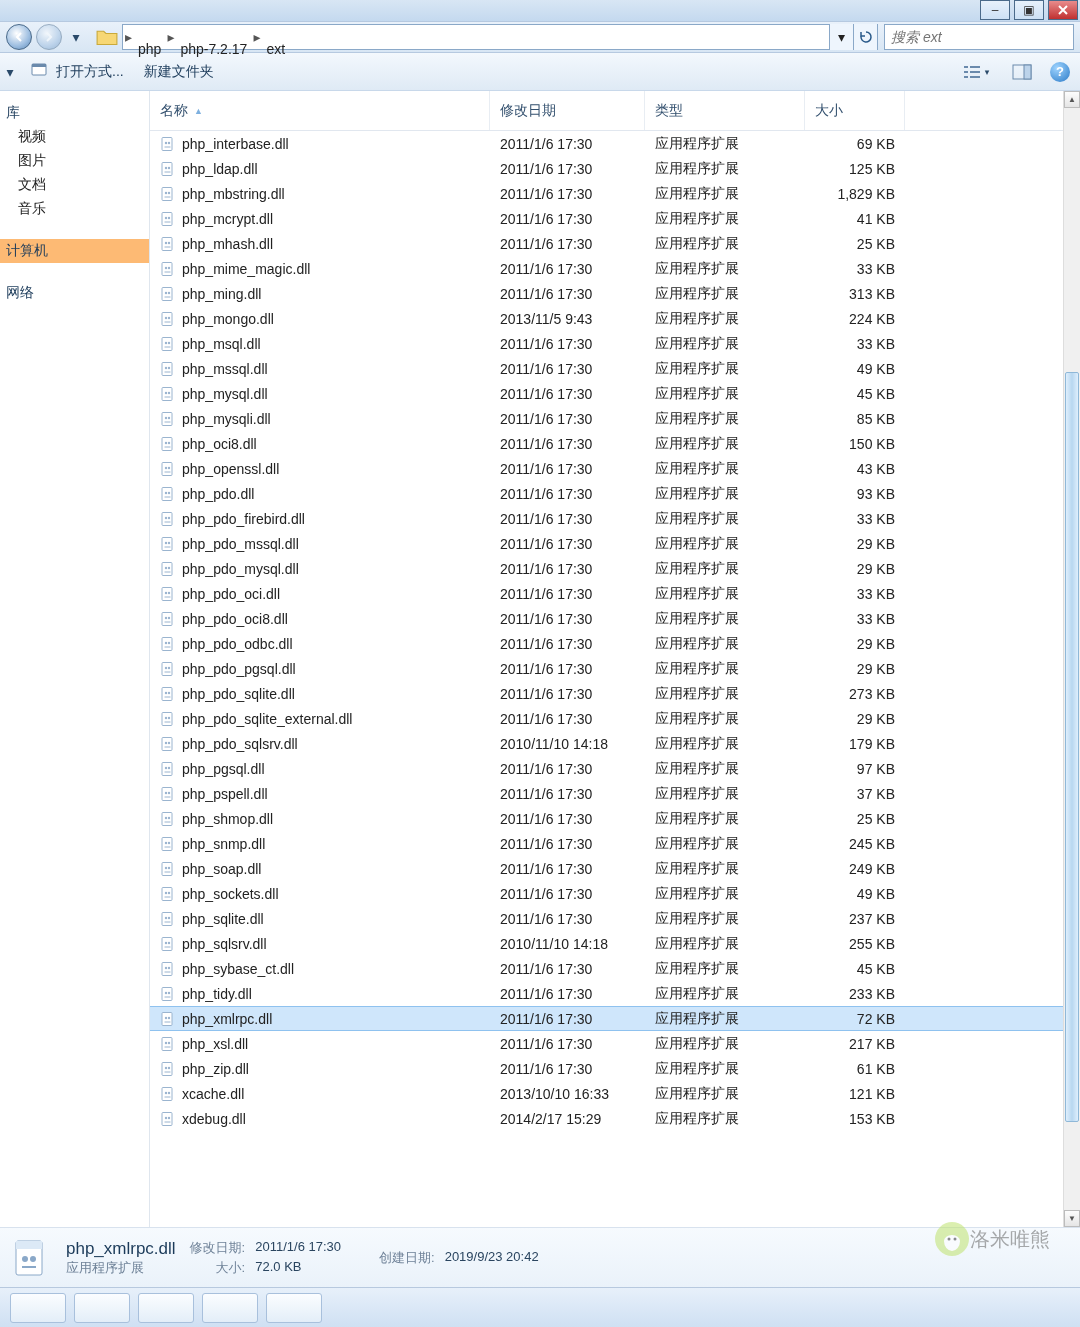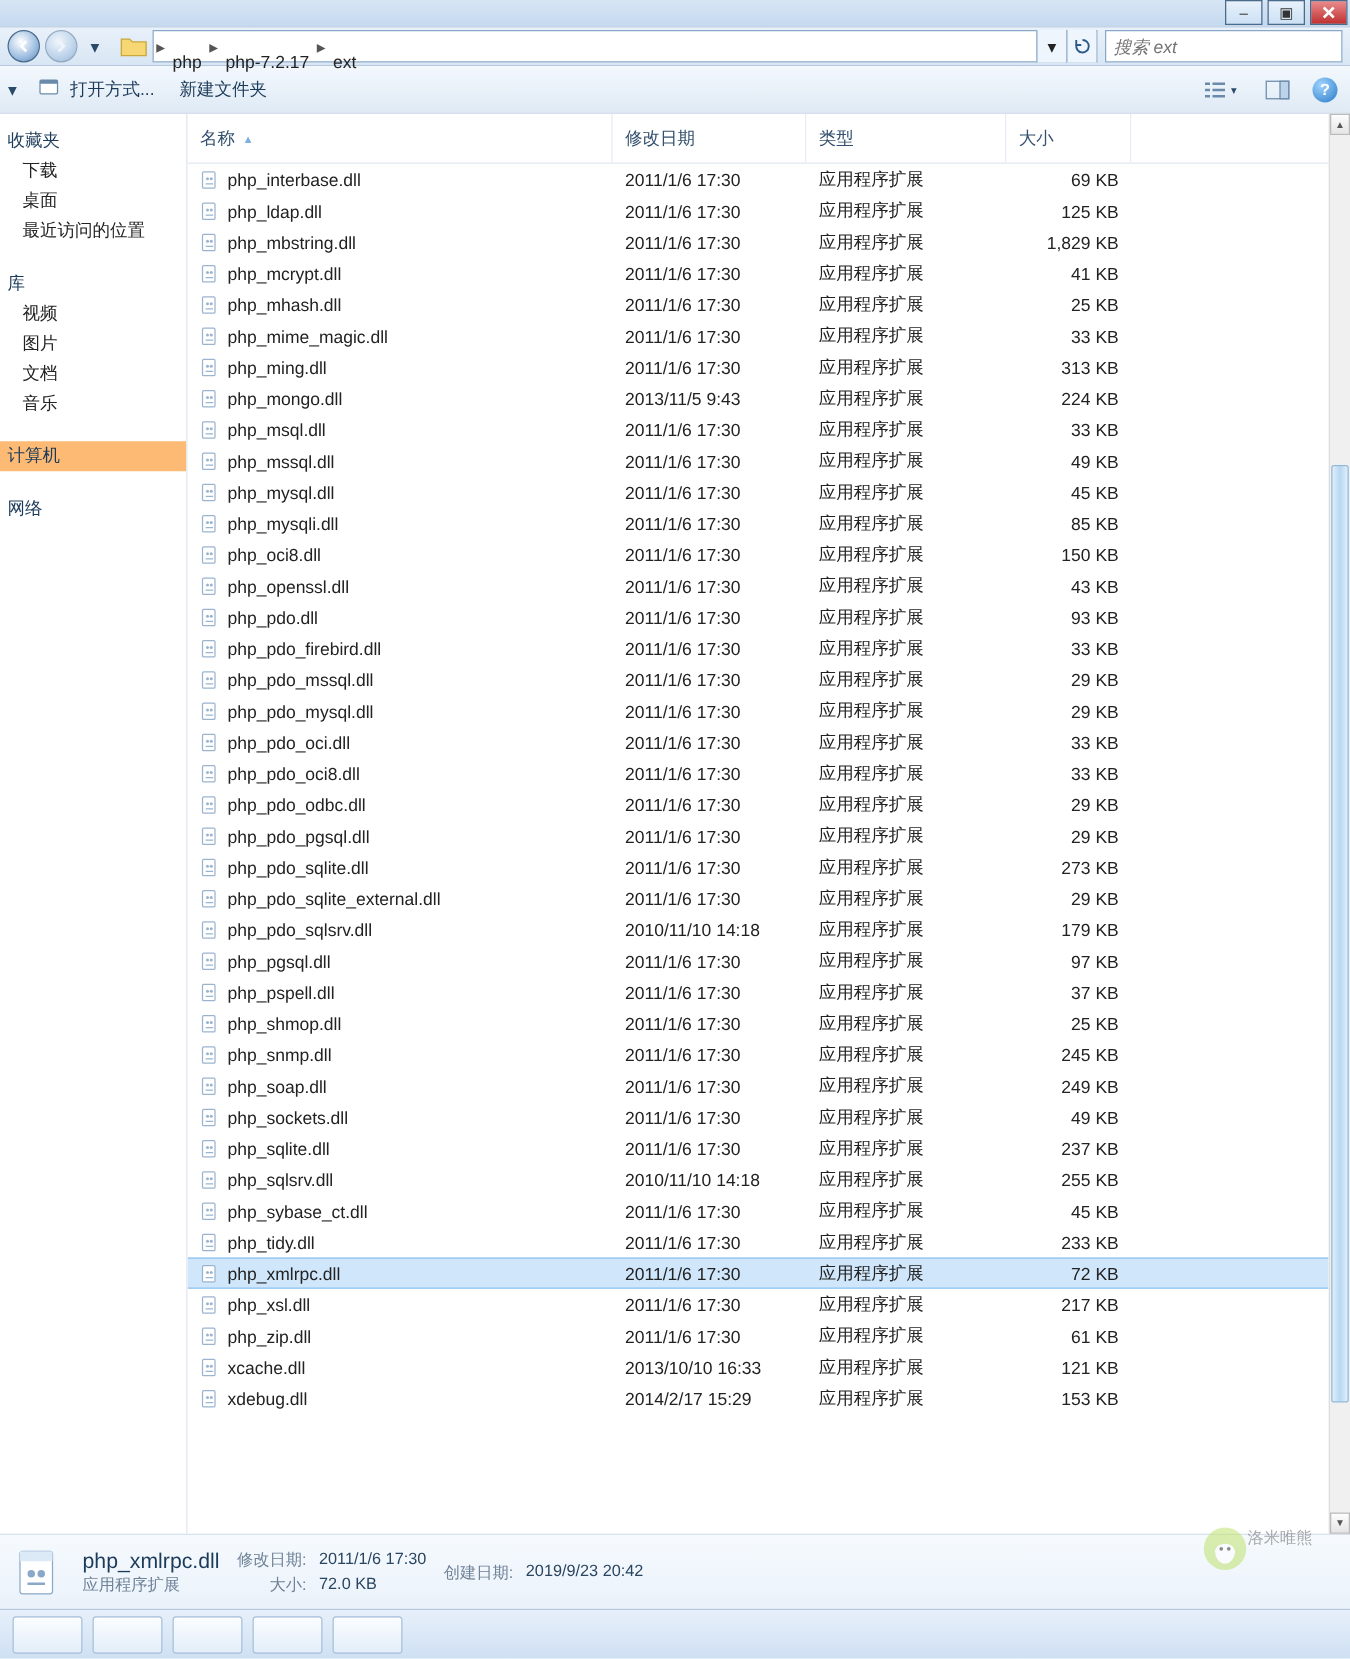--- a/index.html
+++ b/index.html
@@ -68,21 +68,21 @@
   .details { height:60px; border-top:1px solid #d8e2ee; display:flex; align-items:center; padding:4px 10px; gap:14px; background:linear-gradient(#f6fafe,#eaf2fa);}
   .details .bigicon{width:42px; height:42px;}
   .details .bigicon svg{width:42px;height:42px;}
   .dt-col1 .dt-name{font-size:17px; color:#1c3b5a;}
   .dt-col1 .dt-type{font-size:13px; color:#6f8298;}
   .dt-grid{display:grid; grid-template-columns:auto auto; column-gap:10px; row-gap:2px; font-size:13px;}
   .dt-lbl{color:#6f8298; text-align:right;}
   .dt-val{color:#2a4560;}
 
   
-  .watermark { position:absolute; right:30px; bottom:70px; display:flex; gap:0; opacity:0.55; font-size:13px; color:#666;}
+  .watermark { position:absolute; right:30px; bottom:70px; display:flex; align-items:center; gap:0; opacity:0.55; font-size:20px; color:#666;}
   .wm-icon{width:36px;height:36px;border-radius:6px;}
 
   
   .bottomstrip{height:40px; background:linear-gradient(#e7f0fa,#cfe0f3); border-top:1px solid #b7c9df; display:flex; align-items:center; gap:8px; padding:0 10px;}
   .taskitem{width:56px;height:30px;border:1px solid #a8c0dc;border-radius:3px;background:linear-gradient(#fbfdff,#e3eef8);}
 
 </style>
 </head>
 <body>
 
@@ -180,26 +180,20 @@
           <rect x="12" y="1" width="7" height="14" fill="#bcd3ea" stroke="#6a8aac"></rect>
         </svg>
     </div>
     <div class="help">?</div>
   </div>
 </div>
 
 <div class="main">
   <div class="sidebar">
     <div class="navgroup">
-      <div class="navgroup-title">收藏夹</div>
-      <div class="navitem">下载</div>
-      <div class="navitem">桌面</div>
-      <div class="navitem">最近访问的位置</div>
-    </div>
-    <div class="navgroup">
       <div class="navgroup-title">库</div>
       <div class="navitem">视频</div>
       <div class="navitem">图片</div>
       <div class="navitem">文档</div>
       <div class="navitem">音乐</div>
     </div>
     <div class="navgroup">
       <div class="navgroup-title selected">计算机</div>
     </div>
     <div class="navgroup">
@@ -801,21 +795,21 @@
   <div class="dt-col1">
     <div class="dt-name">php_xmlrpc.dll</div>
     <div class="dt-type">应用程序扩展</div>
   </div>
   <div class="dt-grid">
     <div class="dt-lbl">修改日期:</div>
     <div class="dt-val">2011/1/6 17:30</div>
     <div class="dt-lbl">大小:</div>
     <div class="dt-val">72.0 KB</div>
   </div>
-  <div class="dt-grid" style="">
+  <div class="dt-grid" style="margin-left:24px">
     <div class="dt-lbl">创建日期:</div>
     <div class="dt-val">2019/9/23 20:42</div>
   </div>
 
   <div class="watermark">
     <svg class="wm-icon" viewBox="0 0 36 36">
         <circle cx="18" cy="18" r="17" fill="#bfe36e"></circle>
         <path d="M10 20 a8 6 0 0 1 16 0 a8 10 0 0 1 -16 0" fill="#fff"></path>
         <circle cx="15" cy="18" r="1.5" fill="#333"></circle>
         <circle cx="21" cy="18" r="1.5" fill="#333"></circle>

